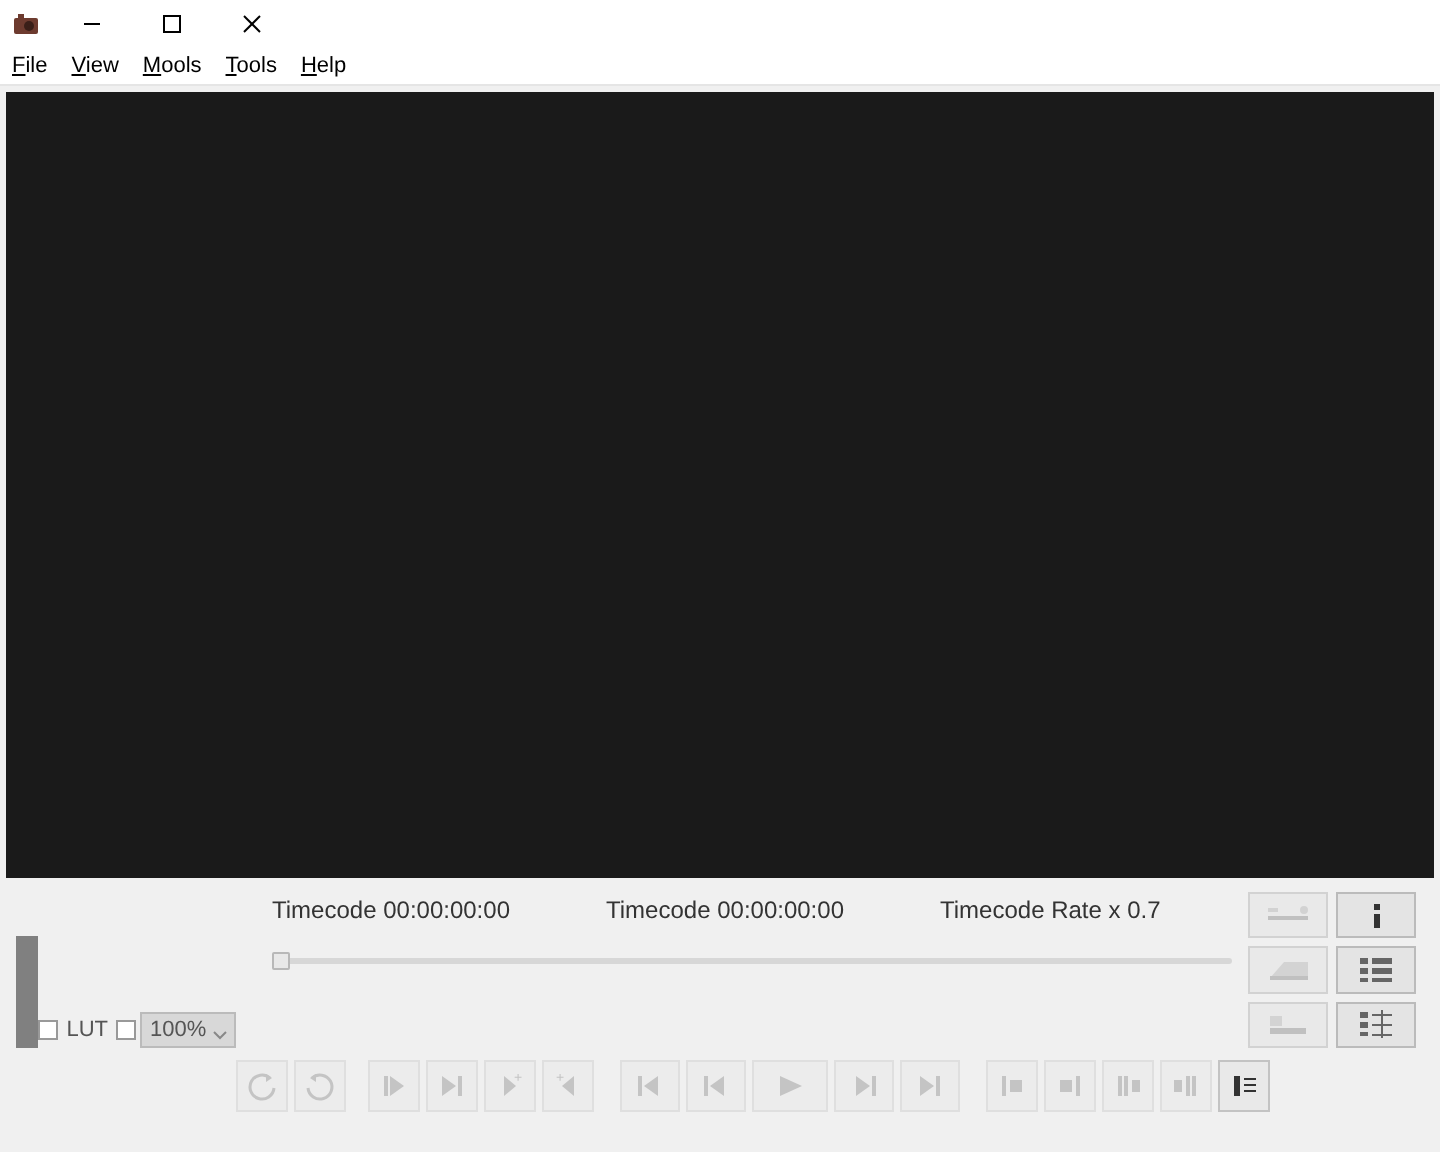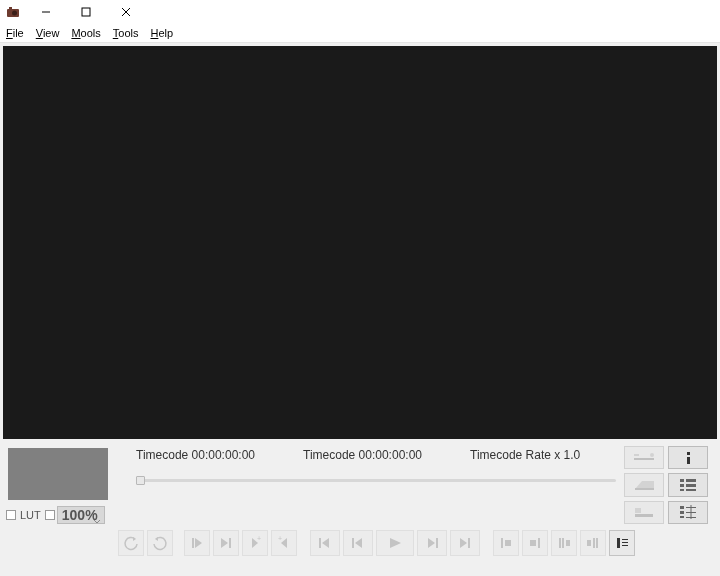--- a/index.html
+++ b/index.html
@@ -9,26 +9,26 @@
   .titlebar .title { font-size: 11px; color: #000; flex: 1; }
   .winbtns { display: flex; height: 24px; }
   .winbtn { width: 40px; display:flex; align-items:center; justify-content:center; font-size:11px; color:#000;}
   .menubar { height: 19px; background:#fff; display:flex; align-items:center; padding-left:0; border-bottom:1px solid #e5e5e5;}
   .menuitem { font-size:11px; padding:0 6px; color:#000; }
   .menuitem span.u { text-decoration: underline; }
   .video-area { position:relative; background:#f0f0f0; padding:3px; height:399px;}
   .video-black { width:100%; height:100%; background:#1a1a1a; }
   .bottom { background:#f0f0f0; height:134px; padding:4px 6px 4px 6px; display:flex; flex-direction:column; }
   .row1 { display:flex; height:78px; }
-  .thumb-col { width:112px; display:flex; flex-direction:column; }
+  .thumb-col { width:112px; display:flex; flex-direction:row;align-items:flex-end; }
   .thumb { width:100px; height:56px; background:#808080; margin:2px 0 0 2px;}
   .lut-row { display:flex; align-items:center; margin-top:6px; gap:2px;}
   .chk { width:10px; height:10px; border:1px solid #999; background:#fff; display:inline-block;}
   .lut-label { font-size:11px; color:#555; margin:0 2px;}
-  .zoom-dd { width:48px; height:18px; background:#d8d8d8; border:1px solid #bbb; font-size:14px; display:flex; align-items:center; padding-left:4px; position:relative; color:#555;font-weight:bold;}
+  .zoom-dd { width:48px; height:18px; background:#d8d8d8; border:1px solid #bbb; font-size:11px; display:flex; align-items:center; padding-left:4px; position:relative; color:#555;}
   .zoom-dd .caret { position:absolute; right:3px; top:5px; }
   .mid-col { flex:1; padding-left:10px; }
   .info-line { display:flex; gap:48px; font-size:12px; color:#333; padding:2px 2px 10px 8px;}
   .info-item { }
   .timeline-slider { position:relative; height:14px; margin:2px 8px 0 8px;}
   .timeline-track { position:absolute; top:5px; left:0; right:0; height:3px; background:#d7d7d7; border-radius:2px;}
   .timeline-thumb { position:absolute; top:2px; left:0; width:9px; height:9px; background:#e8e8e8; border:1px solid #b8b8b8; border-radius:1px;}
   .right-btns { width:90px; display:flex; gap:4px; }
   .right-col { display:flex; flex-direction:column; gap:4px;}
   .sqbtn { width:40px; height:24px; background:#e4e4e4; border:1px solid #bbb; display:flex; align-items:center; justify-content:center;}
@@ -110,21 +110,21 @@
         <div class="info-item">
           <span>Timecode</span>
           <span>00:00:00:00</span>
         </div>
         <div class="info-item">
           <span>Timecode</span>
           <span>00:00:00:00</span>
         </div>
         <div class="info-item">
           <span>Timecode Rate x</span>
-          <span>1.0</span>
+          <span>0.7</span>
         </div>
       </div>
       <div class="timeline-slider">
         <div class="timeline-track"></div>
         <div class="timeline-thumb"></div>
       </div>
     </div>
 
     <div class="right-btns">
       <div class="right-col">

